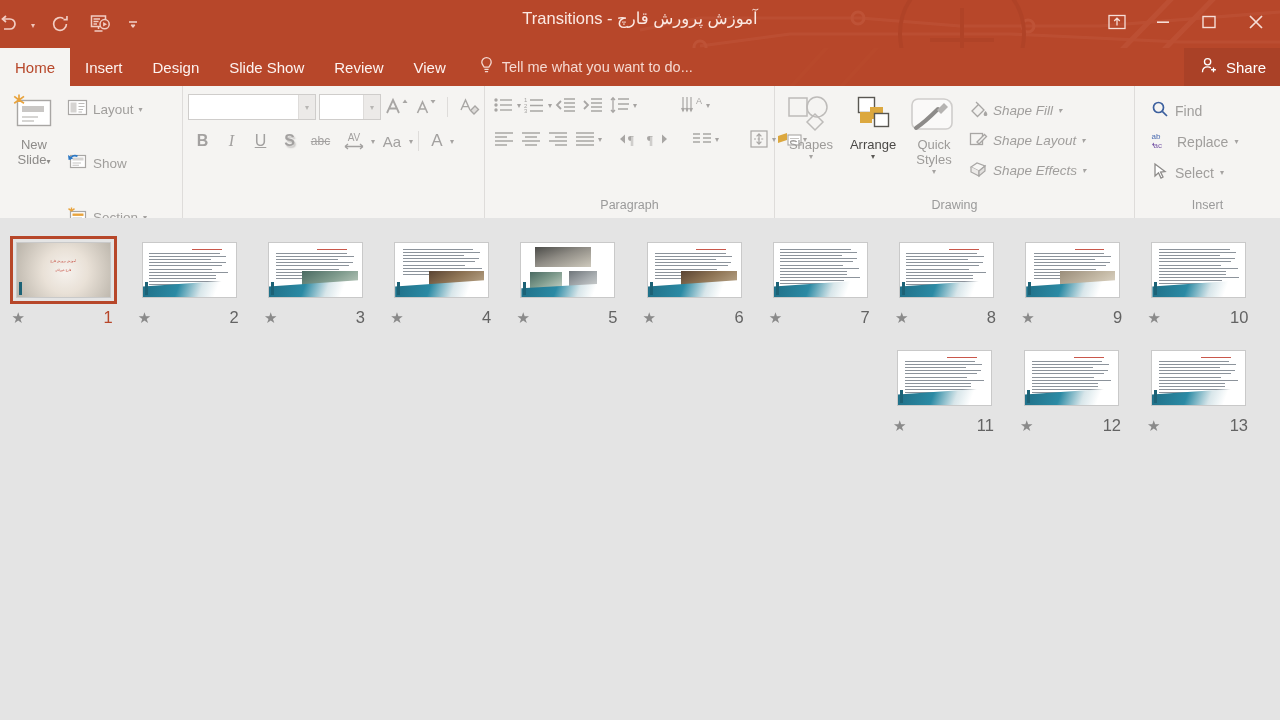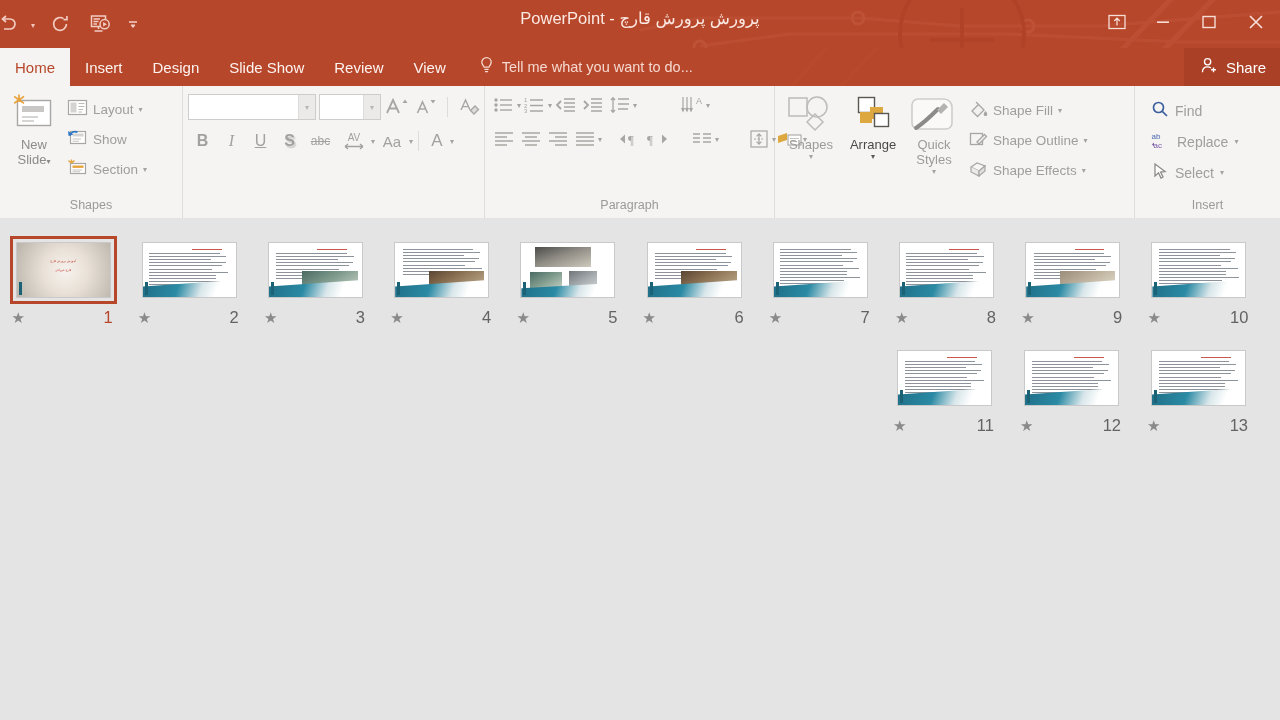--- a/index.html
+++ b/index.html
@@ -129,21 +129,21 @@
   
   .bigbtn {
     width: 58px;
     display: flex; flex-direction: column; align-items: center;
     padding-top: 4px;
     color: #a8a6a4;
   }
   .bigbtn .lbl { font-size: 13px; line-height: 15px; text-align: center; color: #8d8b89; }
   .bigbtn .lbl .car { font-size: 8px; }
 
-  .smallcol { display: flex; flex-direction: column; padding-top: 4px; }
+  .smallcol { display: flex; flex-direction: column; padding-top: 4px; gap: 24px; }
   .smallbtn {
     height: 30px;
     display: flex; align-items: center; gap: 5px;
     padding: 0 4px;
     font-size: 13.5px;
     color: #a09e9c;
     white-space: nowrap;
   }
   .caret { font-size: 8px; color: #a5a3a1; }
 
@@ -175,21 +175,21 @@
   .bi { width: 29px; height: 30px; display: flex; align-items: center; justify-content: center; font-size: 16px; color: #a3a1a0; }
 
   
   .prow { display: flex; align-items: center; }
   .pbtn { height: 30px; min-width: 27px; display: flex; align-items: center; justify-content: center; color: #a8a6a4; }
 
   
   .drawcol { width: 62px; display: flex; flex-direction: column; align-items: center; padding-top: 4px; }
   .drawcol .lbl { font-size: 13px; line-height: 15px; text-align: center; color: #9d9b99; }
   .drawcol.dark .lbl { color: #4b4947; }
-  .drawlist { display: flex; flex-direction: column; padding-top: 5px; }
+  .drawlist { display: flex; flex-direction: column; padding-top: 5px; font-style: italic; }
 
   
   .editlist { display: flex; flex-direction: column; padding-top: 5px; }
   .editbtn {
     height: 31px;
     display: flex; align-items: center; gap: 6px;
     padding: 0 4px;
     font-size: 14px;
     color: #a09e9c;
     white-space: nowrap;
@@ -317,21 +317,21 @@
       </svg>
     </div>
     <div class="qat-more">
       <svg width="12" height="12" viewBox="0 0 12 12" fill="none" stroke="currentColor" stroke-width="1.3">
         <path d="M2 4 H10 M4 7.2 L8 7.2 M6 9.6 L6 9.6"></path>
         <path d="M3.6 7.2 L6 10 L8.4 7.2" fill="currentColor" stroke="none"></path>
       </svg>
     </div>
   </div>
 
-  <div class="title-text">پرورش پرورش قارچ - PowerPoint</div>
+  <div class="title-text">آموزش پرورش قارچ - Transitions</div>
 
   <div class="win-ctrl">
     <div class="wc">
       <svg width="20" height="18" viewBox="0 0 20 18" fill="none" stroke="currentColor" stroke-width="1.3">
         <rect x="2" y="2.5" width="16" height="13"></rect>
         <path d="M10 12.5 L10 5.5 M7.2 8 L10 5.2 L12.8 8"></path>
       </svg>
     </div>
     <div class="wc">
       <svg width="14" height="14" viewBox="0 0 14 14">
@@ -699,36 +699,37 @@
           <span>Shape Fill</span>
           <span class="caret">▾</span>
         </div>
         <div class="smallbtn">
           <span>
             <svg width="20" height="18" viewBox="0 0 20 18" fill="none" stroke="#a8a6a4" stroke-width="1.3">
               <rect x="2.5" y="3.5" width="12" height="11"></rect>
               <path d="M9 12 L16.5 4.5 L18.5 6.5 L11 14 Z" fill="#f2f1ef"></path>
             </svg>
           </span>
-          <span>Shape Outline</span>
+          <span>Shape Layout</span>
           <span class="caret">▾</span>
         </div>
         <div class="smallbtn">
           <span>
             <svg width="20" height="18" viewBox="0 0 20 18" fill="none" stroke="#a8a6a4" stroke-width="1.2">
               <path d="M3 7 L9 3 L17 6 L11 11 Z" fill="#f7f6f4"></path>
               <path d="M3 7 V12 L11 16 V11" fill="#eceae8"></path>
               <path d="M11 11 L17 6 V11 L11 16 Z" fill="#e2e0de"></path>
             </svg>
           </span>
           <span>Shape Effects</span>
           <span class="caret">▾</span>
         </div>
       </div>
     </div>
+    <div class="group-label">Drawing</div>
   </div>
 
   <div class="group" style="width:145px">
     <div class="group-body" style="padding-left:12px">
       <div class="editlist">
         <div class="editbtn">
           <span>
             <svg width="18" height="18" viewBox="0 0 18 18" fill="none" stroke="#3b5f9e" stroke-width="1.7">
               <circle cx="7.5" cy="7.5" r="5"></circle>
                 <path d="M11.3 11.3 L16 16"></path>

